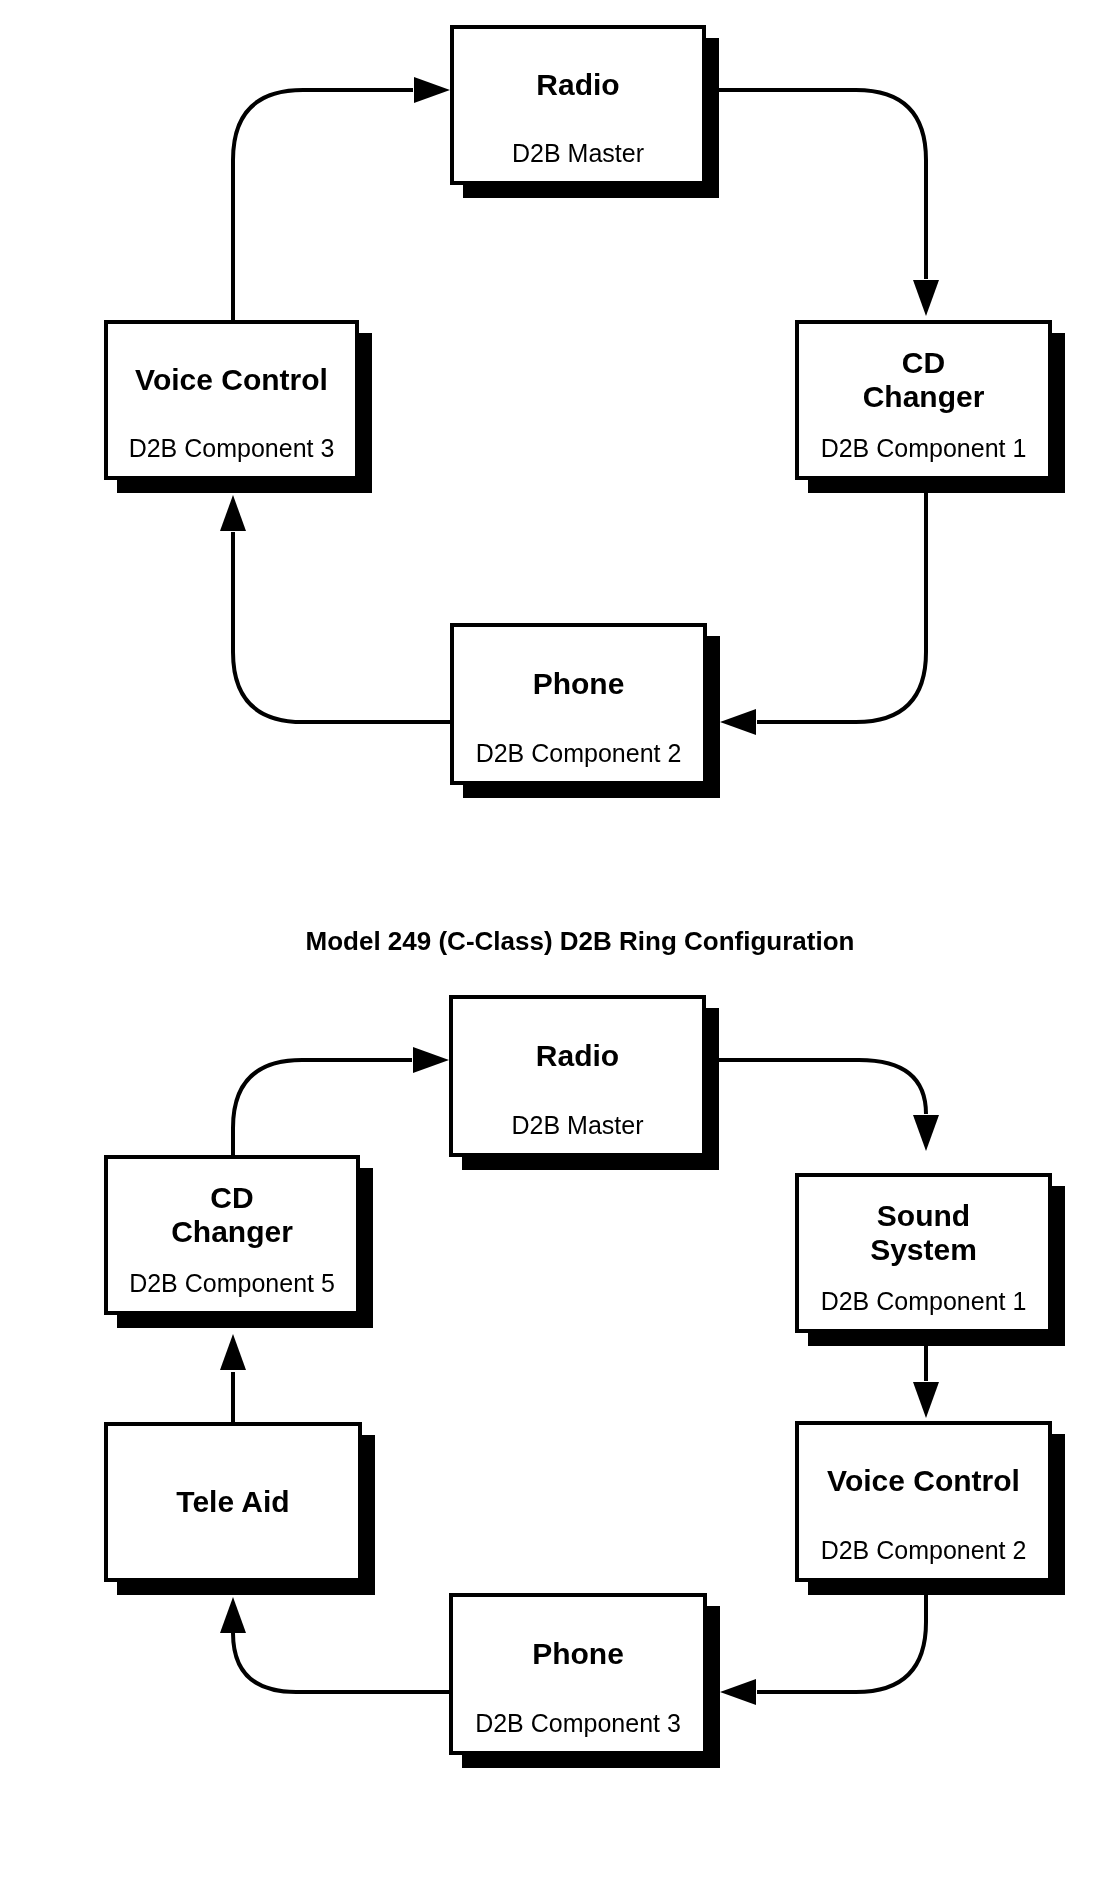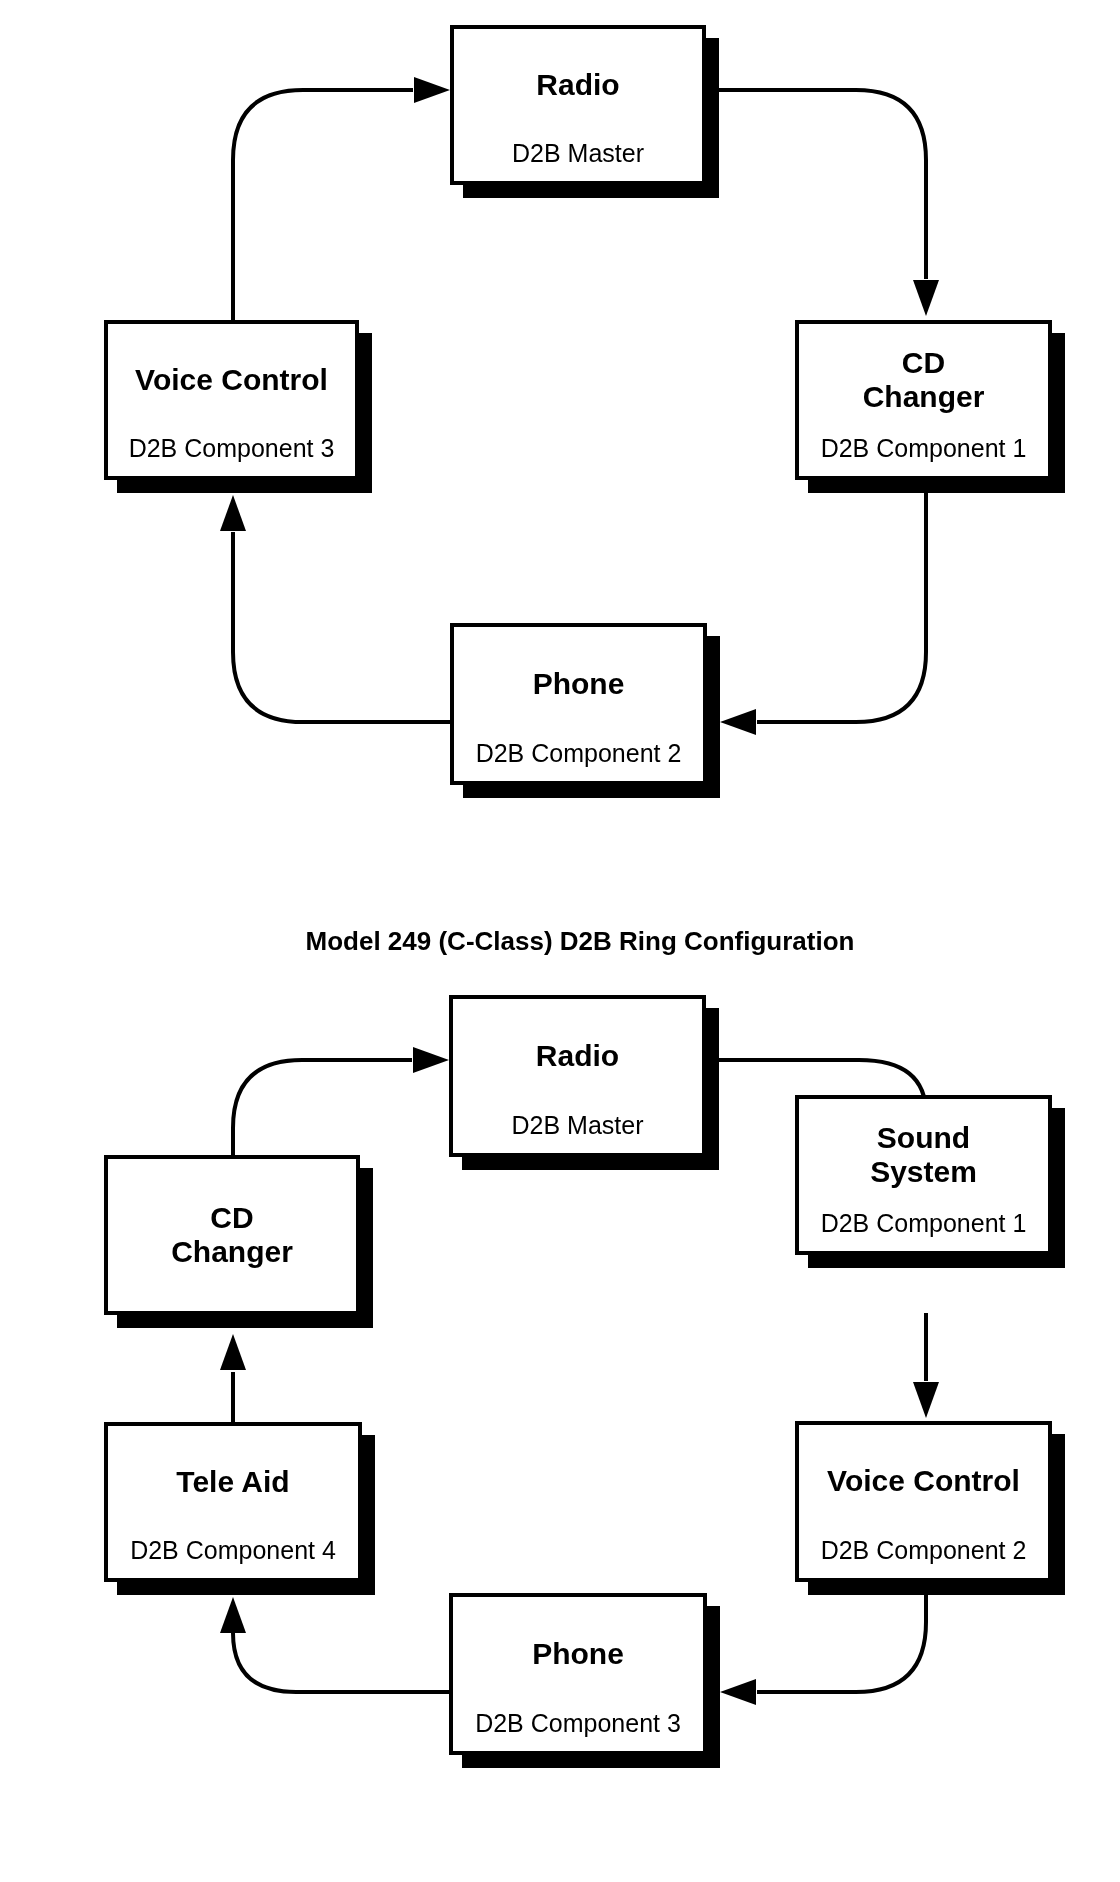--- a/index.html
+++ b/index.html
@@ -123,36 +123,36 @@
     </div>
   </div>
 
   <div class="section-title">Model 249 (C-Class) D2B Ring Configuration</div>
 
   <div>
     <div class="node" style="left:415px; top:995px; width:257px; height:162px;">
       <div class="node-title">Radio</div>
       <div class="node-subtitle">D2B Master</div>
     </div>
-    <div class="node" style="left:761px; top:1095px; width:257px; height:160px;justify-content:space-between;">
+    <div class="node" style="left:761px; top:1173px; width:257px; height:160px;justify-content:space-between;">
       <div class="node-title">Sound
 System</div>
       <div class="node-subtitle">D2B Component 1</div>
     </div>
     <div class="node" style="left:761px; top:1421px; width:257px; height:161px;">
       <div class="node-title">Voice Control</div>
       <div class="node-subtitle">D2B Component 2</div>
     </div>
     <div class="node" style="left:415px; top:1593px; width:258px; height:162px;">
       <div class="node-title">Phone</div>
       <div class="node-subtitle">D2B Component 3</div>
     </div>
     <div class="node" style="left:70px; top:1422px; width:258px; height:160px;">
       <div class="node-title">Tele Aid</div>
-      <div class="node-subtitle">D2B Component 4</div>
     </div>
     <div class="node" style="left:70px; top:1155px; width:256px; height:160px;">
       <div class="node-title">CD
 Changer</div>
+      <div class="node-subtitle">D2B Component 5</div>
     </div>
   </div>
 
 </div>
 
 </body></html>

